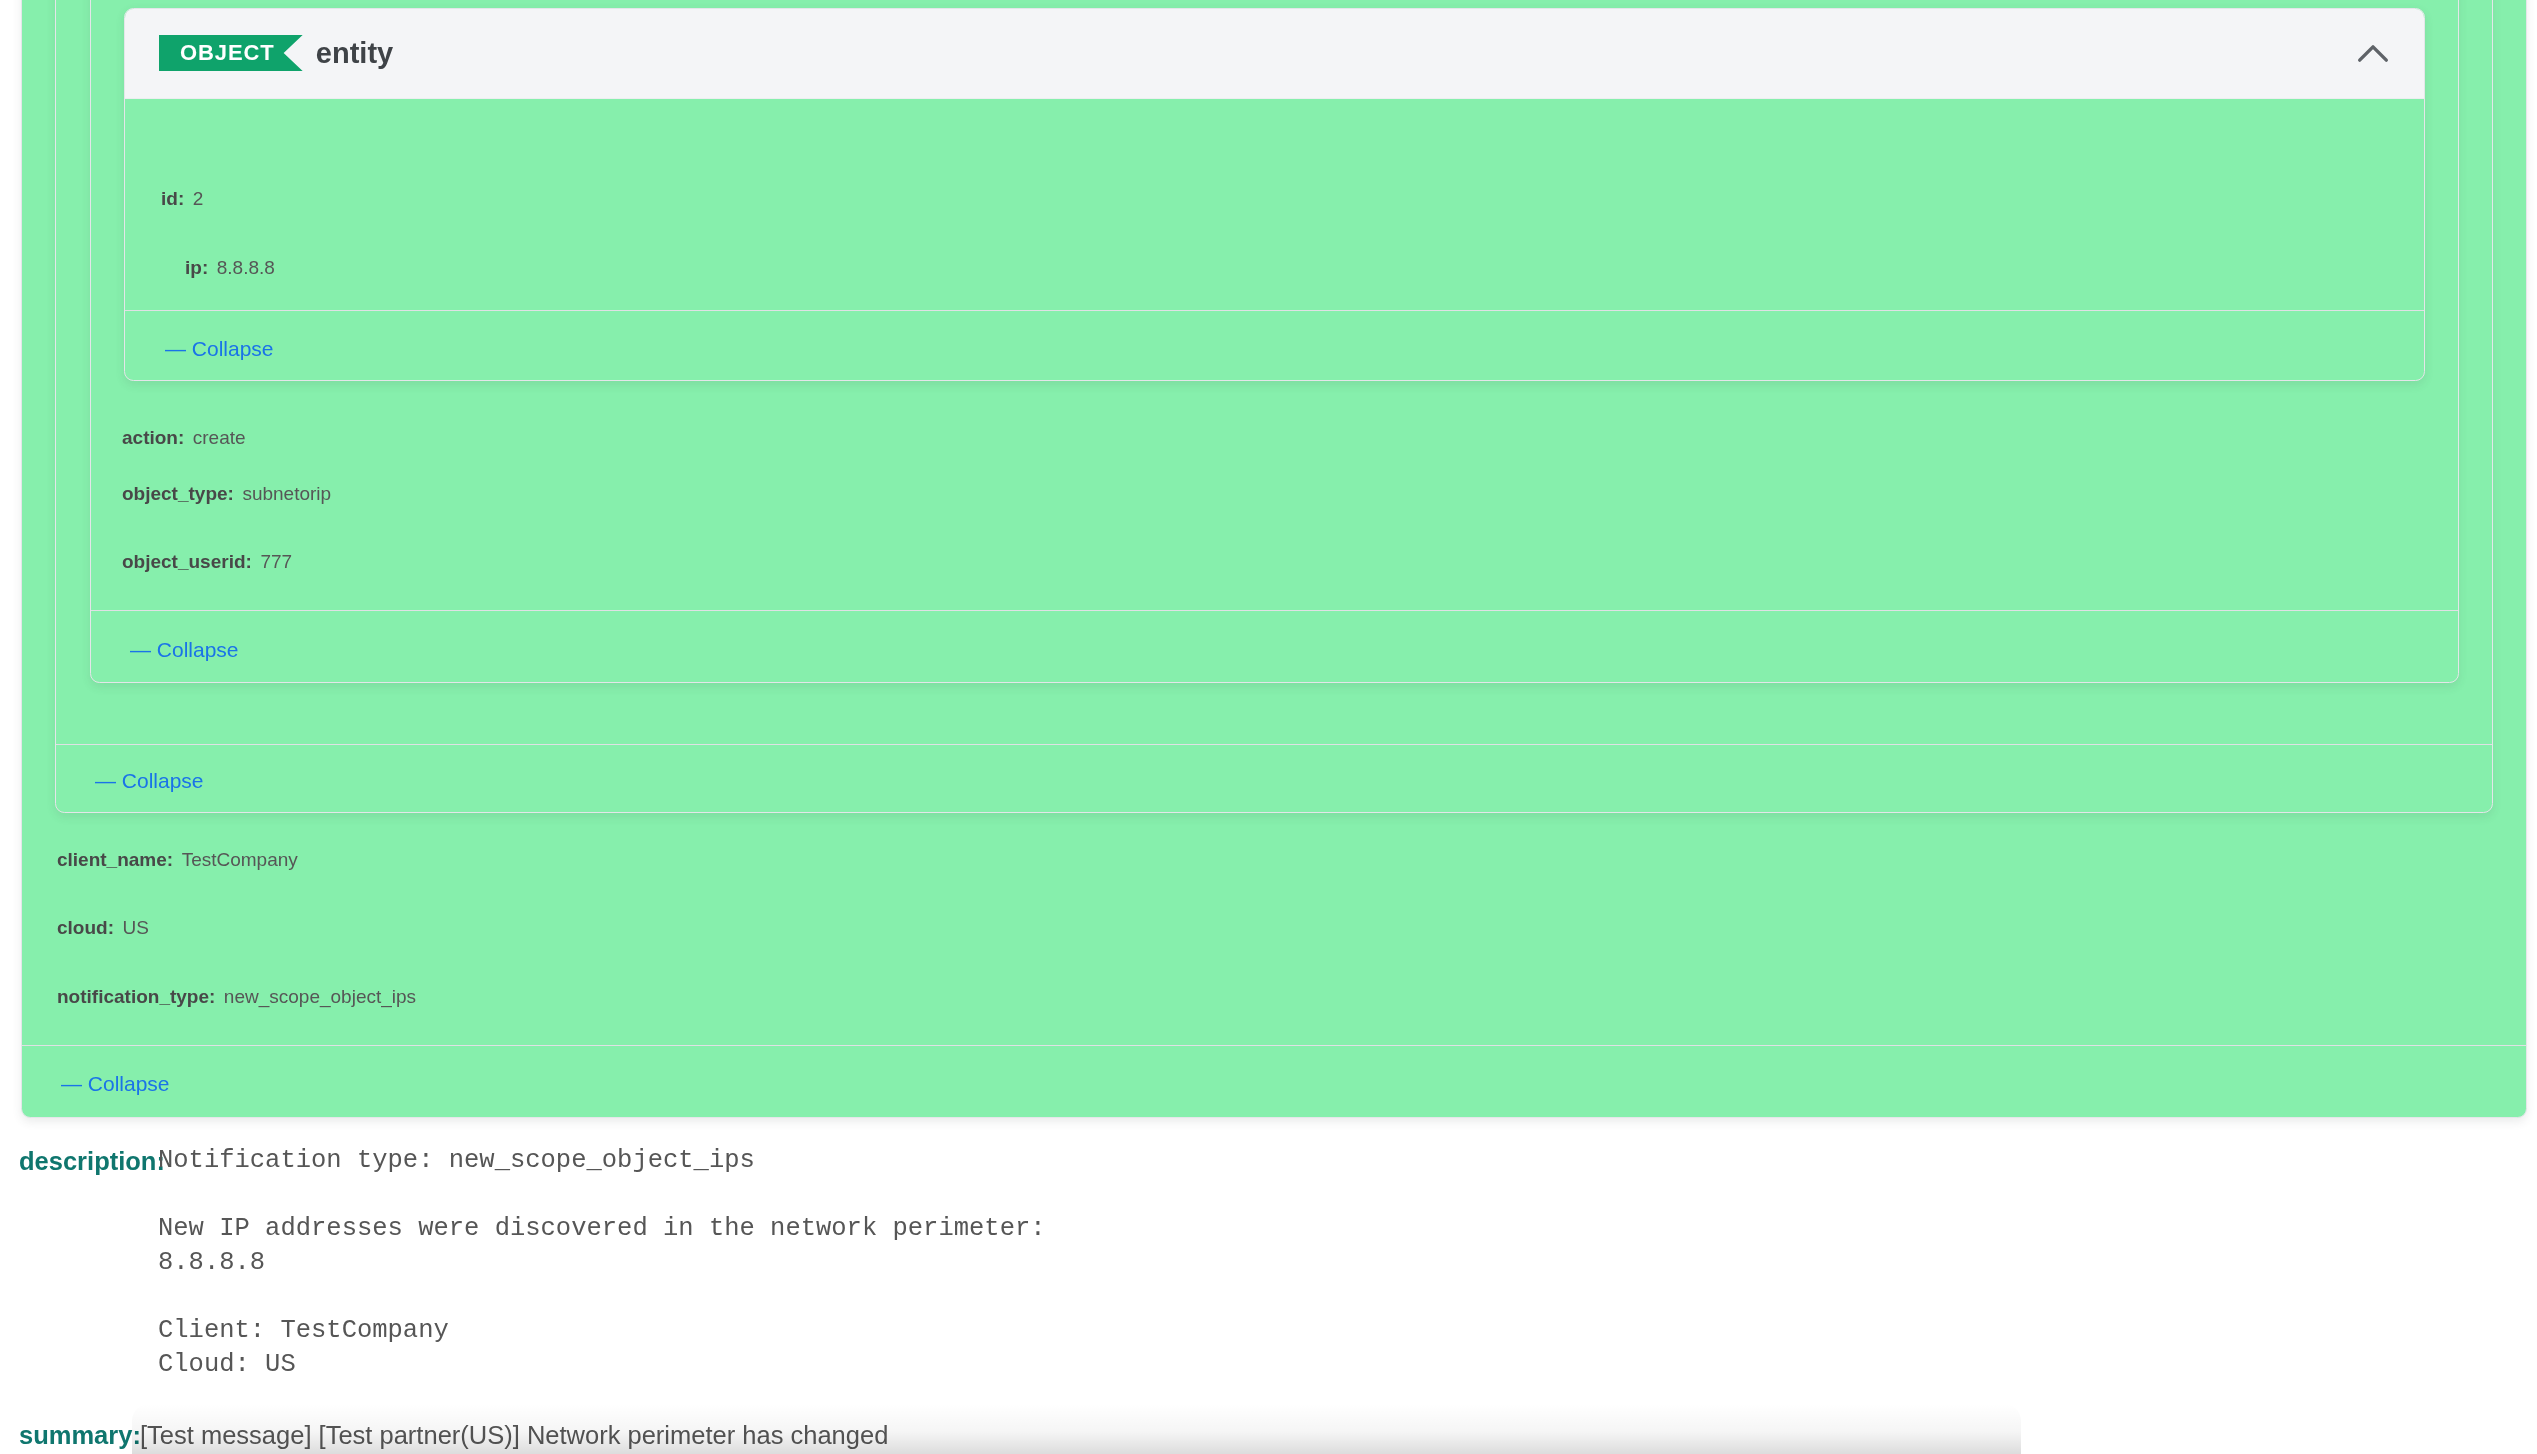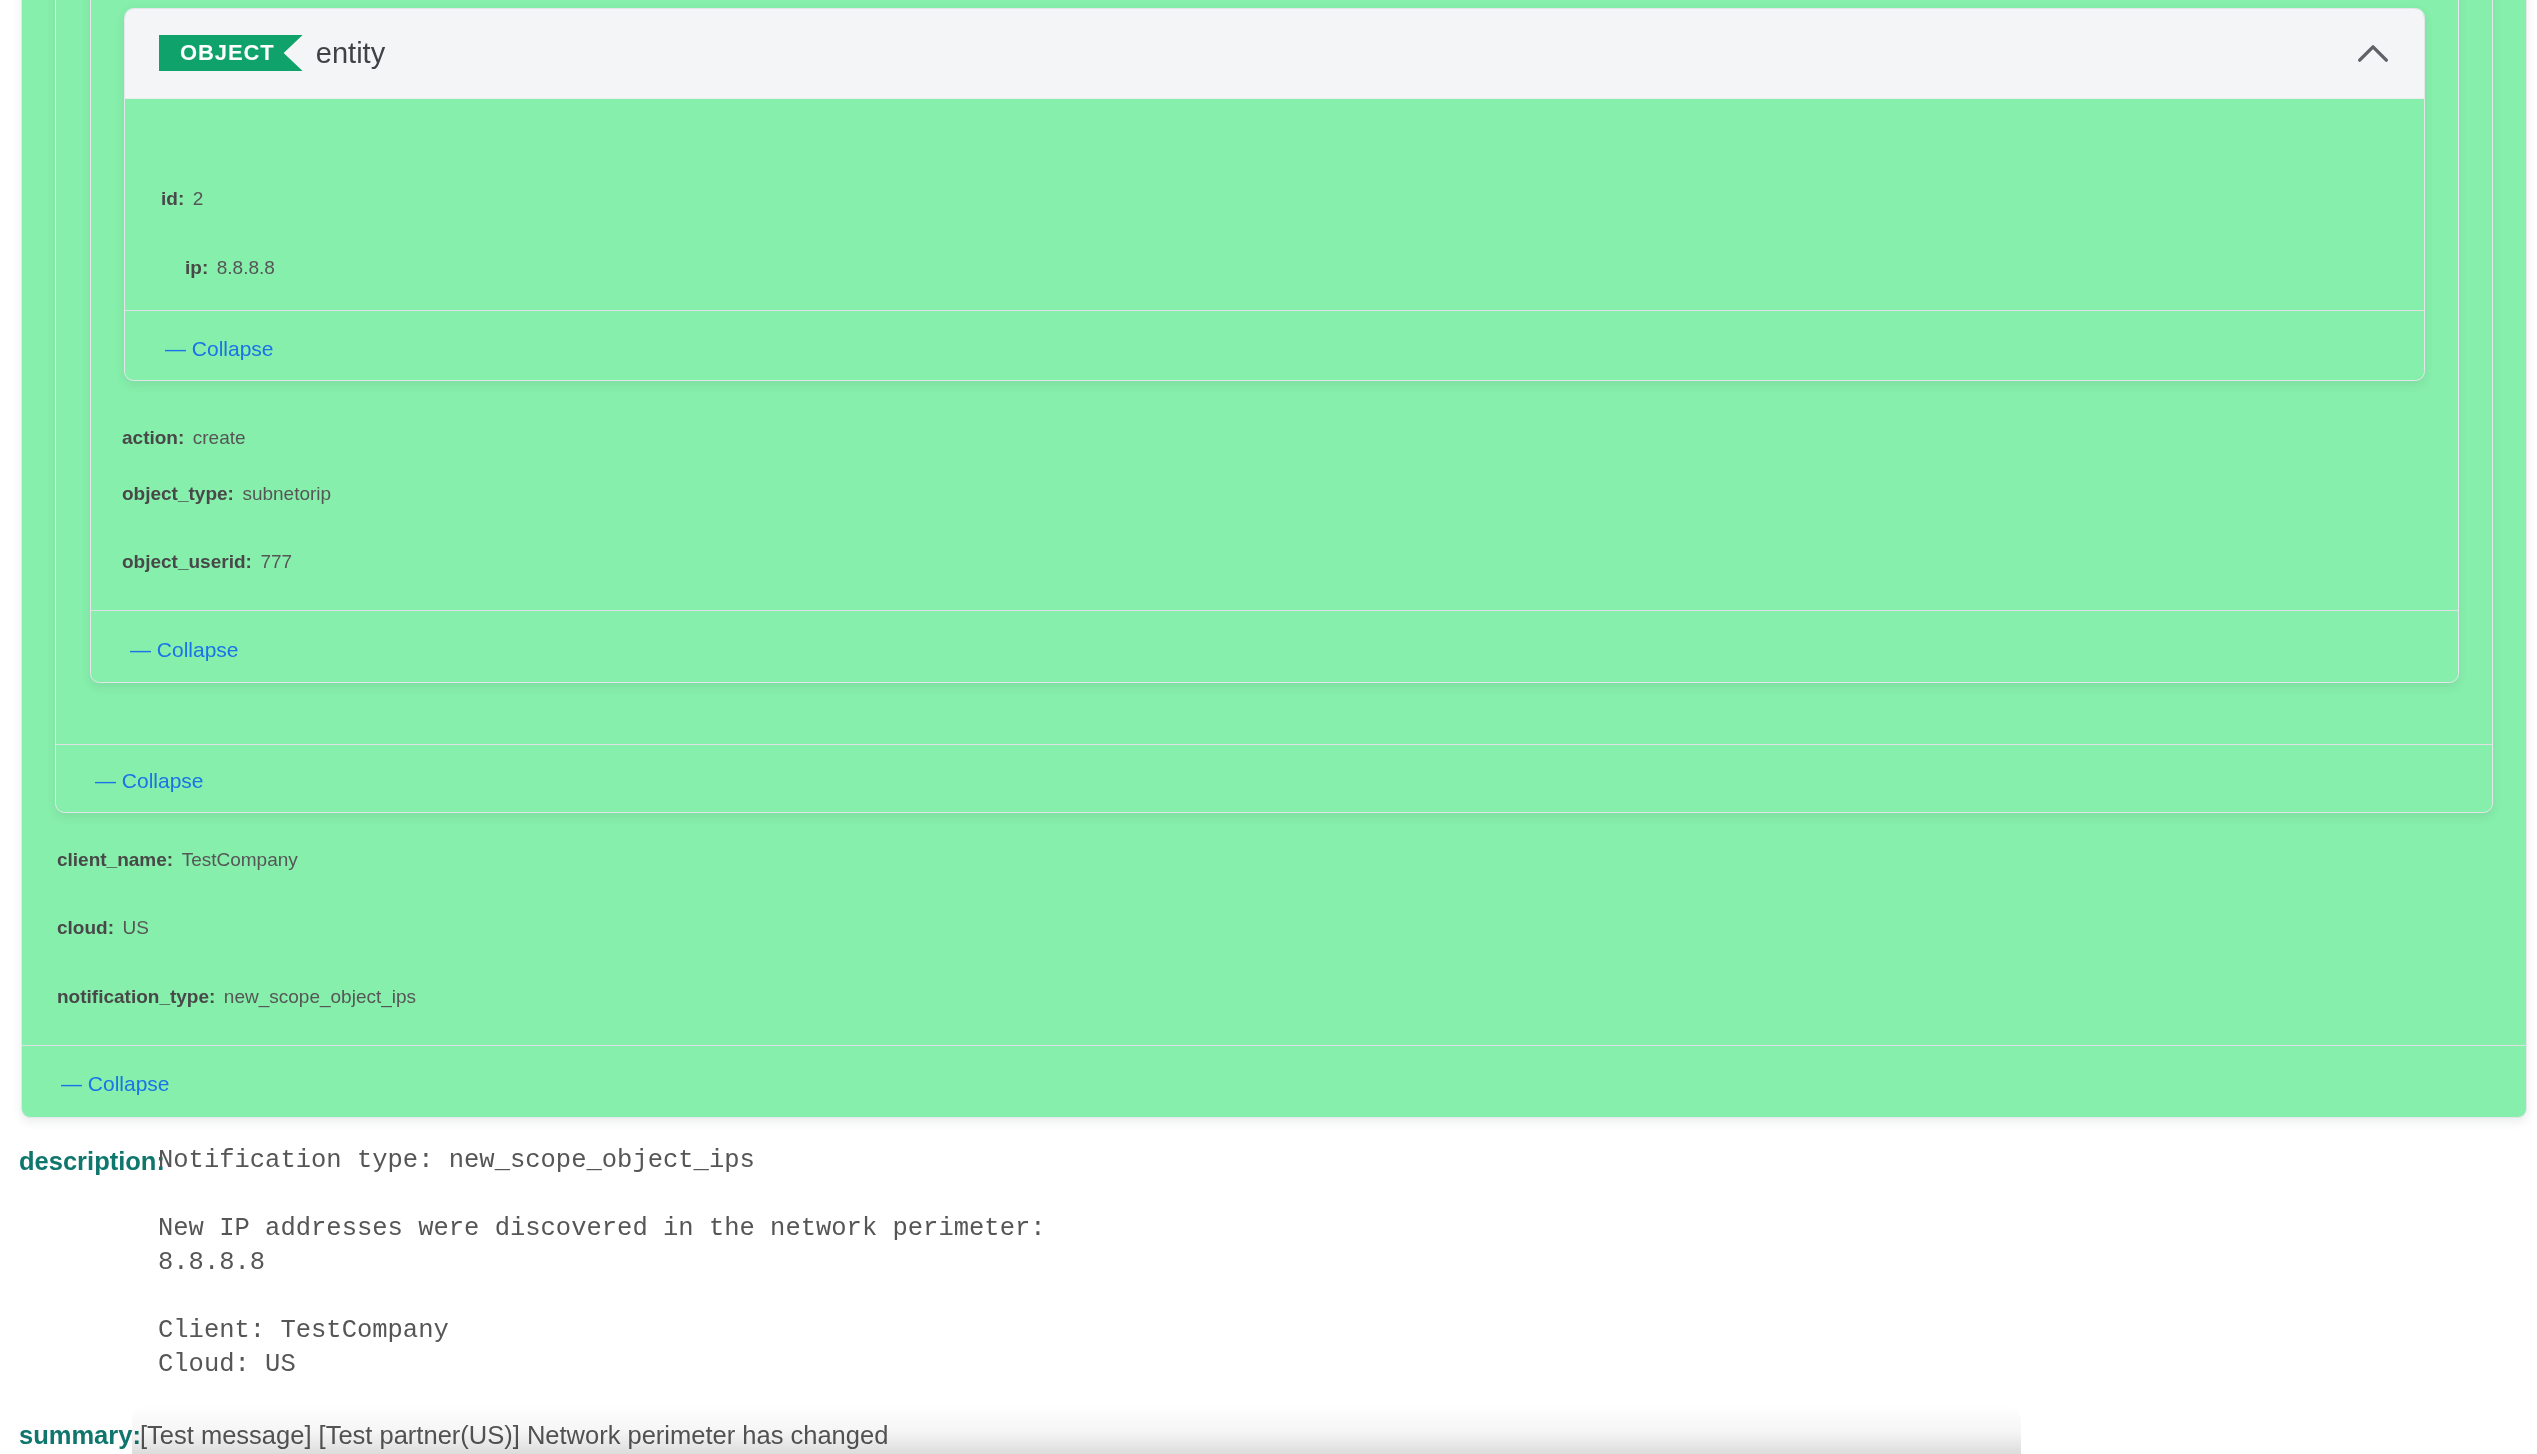--- a/index.html
+++ b/index.html
@@ -13,21 +13,21 @@
   #panel-l2{left:55px;top:-38px;width:2436px;height:849px;}
   #panel-l3{left:90px;top:-38px;width:2367px;height:719px;}
   #panel-l4{left:124px;top:7.6px;width:2299px;height:371px;overflow:hidden;}
 
   
   .obj-header{position:absolute;left:0;top:0;right:0;height:90px;background:#f4f5f7;
               border-bottom:0.9px solid #eceef0;display:flex;align-items:center;padding:0 0 0 34px;box-sizing:border-box;}
   .badge{display:inline-flex;align-items:center;height:36px;padding:0 28px 0 21px;background:#0fa36b;color:#ffffff;
          font-size:22px;font-weight:bold;letter-spacing:0.9px;
          clip-path:polygon(0 0,100% 0,calc(100% - 19px) 50%,100% 100%,0 100%);}
-  .obj-title{margin-left:13.2px;font-size:29px;font-weight:normal;color:#3f4347;}
+  .obj-title{margin-left:13.2px;font-size:29px;font-weight:bold;color:#3f4347;}
   .chevron-btn{position:absolute;right:30px;top:50%;transform:translateY(-50%);width:42px;height:38px;
                display:flex;align-items:center;justify-content:center;cursor:pointer;background:none;border:none;padding:0;}
 
   .field{position:absolute;font-size:19px;line-height:34px;color:#4e4e4e;white-space:nowrap;}
   .flabel{font-weight:bold;color:#484848;margin-right:8.5px;}
   .fvalue{color:#565656;}
 
   .divider{position:absolute;left:0;right:0;height:0;border-top:0.9px solid #dfe1e4;}
   .collapse-link{position:absolute;font-size:21px;line-height:34px;color:#1a73e8;cursor:pointer;white-space:nowrap;}
 

